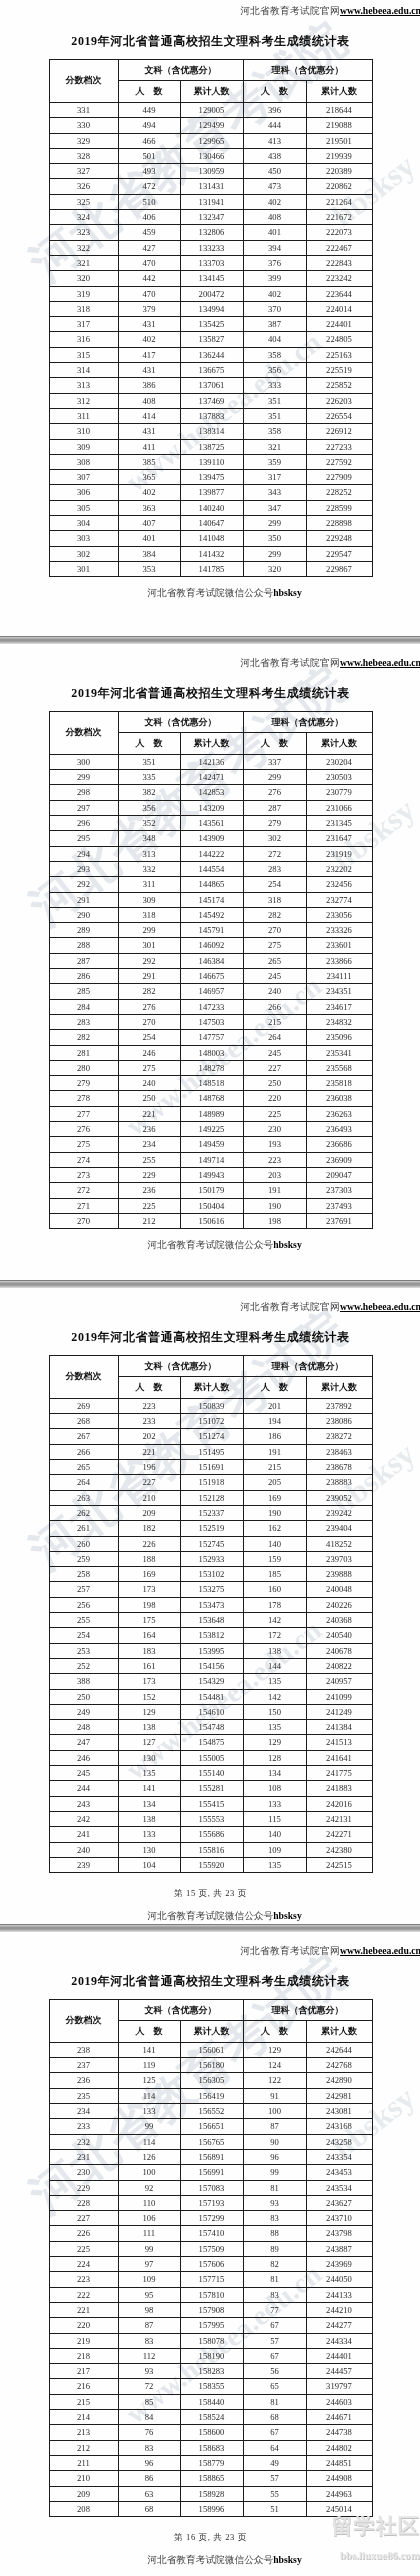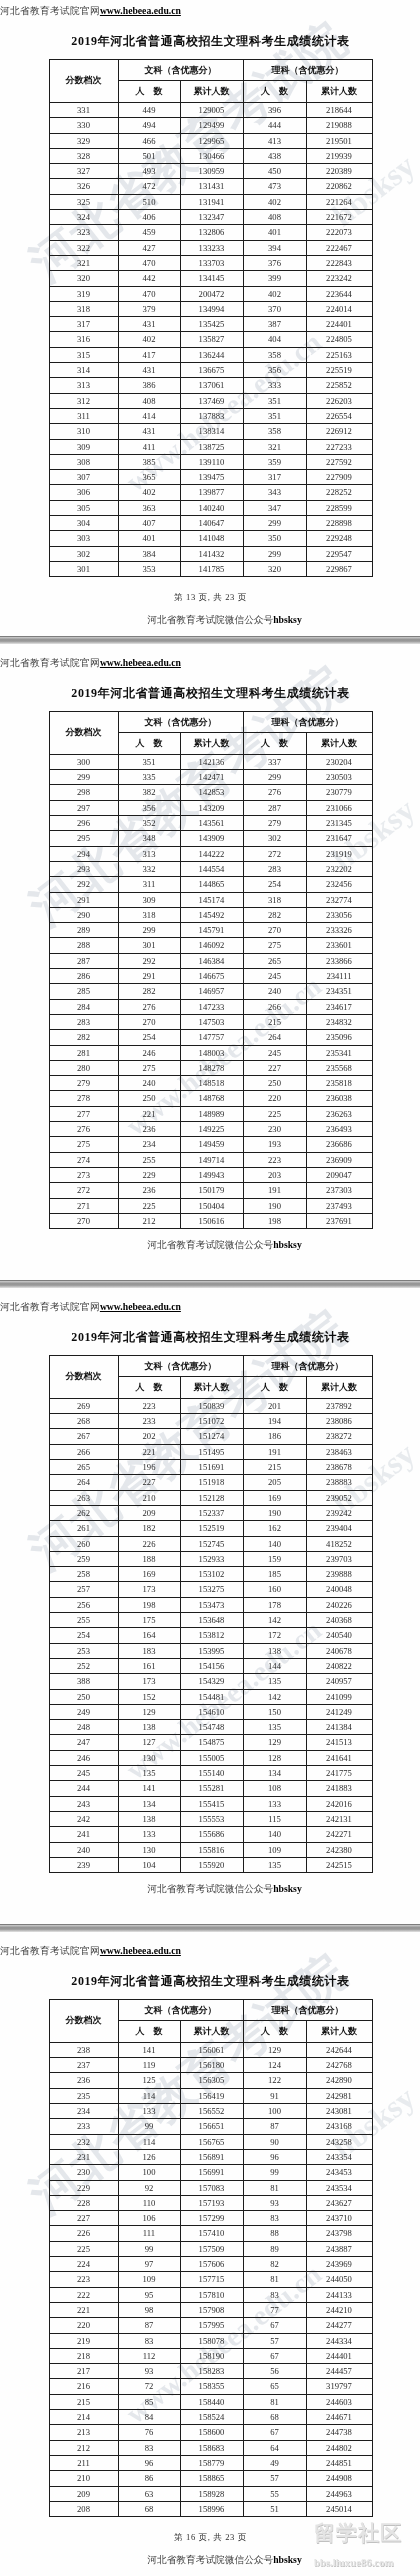--- a/index.html
+++ b/index.html
@@ -10,21 +10,21 @@
   }
   .doc{width:421px;}
   .page{
     position:relative;
     height:644px;
     overflow:hidden;
     background:#fefefe;
   }
   .page:last-child{height:644px;}
   .page-header{
-    text-align:left;
+    text-align:right;
     font-size:9.7px;
     color:#3d3d3d;
     margin:0;
     padding-top:12.5px;
     letter-spacing:0.3px;
   }
   .page:first-child .page-header{padding-top:4.6px;}
   .site-url{
     font-weight:bold;
     color:#000;
@@ -101,23 +101,23 @@
     white-space:nowrap;
     font-weight:bold;
     z-index:0;
   }
   .wm-1{top:245px;left:17px;font-size:48px;transform:rotate(-38deg);transform-origin:left top;}
   .wm-2{top:473px;left:120px;font-size:28.5px;transform:rotate(-38deg);transform-origin:left top;}
   .wm-3{top:205px;left:325px;font-size:32px;transform:rotate(-38deg);transform-origin:left top;color:rgba(170,180,192,0.26);}
   .page-inner{position:relative;z-index:1;}
   .corner-watermark{
     position:absolute;
-    right:1.1px;bottom:8px;
+    right:1.1px;bottom:15px;
     width:106px;
-    text-align:left;
+    text-align:right;
     color:#e4e4e4;
     text-shadow:0.6px 0.6px 0.6px rgba(140,140,140,.55);
     z-index:2;
     line-height:1.05;
   }
   .corner-watermark .cw1{font-size:21px;font-weight:bold;letter-spacing:1.1px;}
   .corner-watermark .cw2{font-size:10.8px;font-weight:bold;margin-top:13px;}
 </style>
 </head>
 <body>
@@ -365,21 +365,20 @@
             </tr>
             <tr>
               <td>301</td>
               <td>353</td>
               <td>141785</td>
               <td>320</td>
               <td>229867</td>
             </tr>
           </tbody>
       </table>
-      <p class="page-num">第 13 页, 共 23 页</p>
       <p class="wechat-line"><span>河北省教育考试院微信公众号</span><span class="wechat-account">hbsksy</span></p>
     </div>
     <div class="separator"></div>
   </section>
 
   <section class="page">
     <span class="watermark wm-1">河北省教育考试院</span>
     <span class="watermark wm-2">www.hebeea.edu.cn</span>
     <span class="watermark wm-3">hbsksy</span>
     <div class="page-inner">
@@ -872,20 +871,21 @@
             </tr>
             <tr>
               <td>239</td>
               <td>104</td>
               <td>155920</td>
               <td>135</td>
               <td>242515</td>
             </tr>
           </tbody>
       </table>
+      <p class="page-num">第 15 页, 共 23 页</p>
       <p class="wechat-line"><span>河北省教育考试院微信公众号</span><span class="wechat-account">hbsksy</span></p>
     </div>
     <div class="separator"></div>
   </section>
 
   <section class="page">
     <span class="watermark wm-1">河北省教育考试院</span>
     <span class="watermark wm-2">www.hebeea.edu.cn</span>
     <span class="watermark wm-3">hbsksy</span>
     <div class="page-inner">

